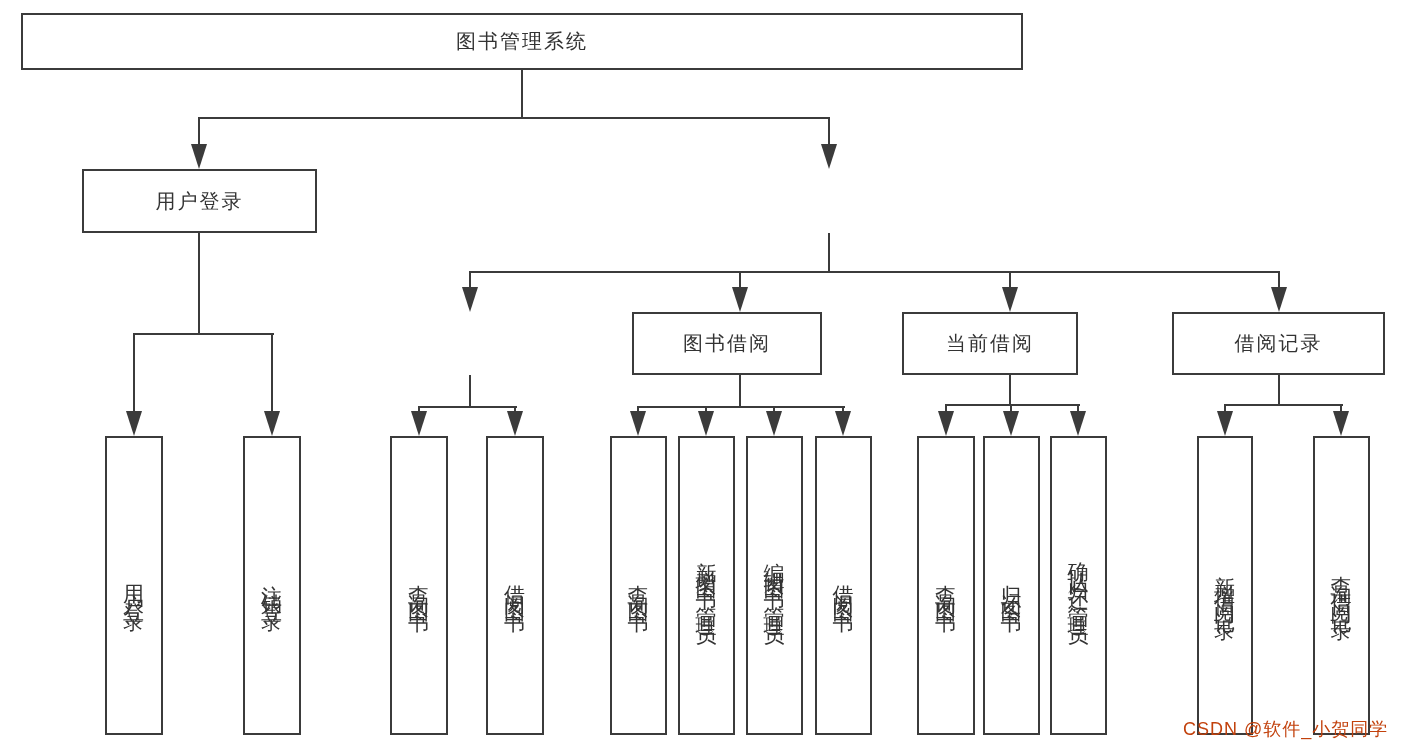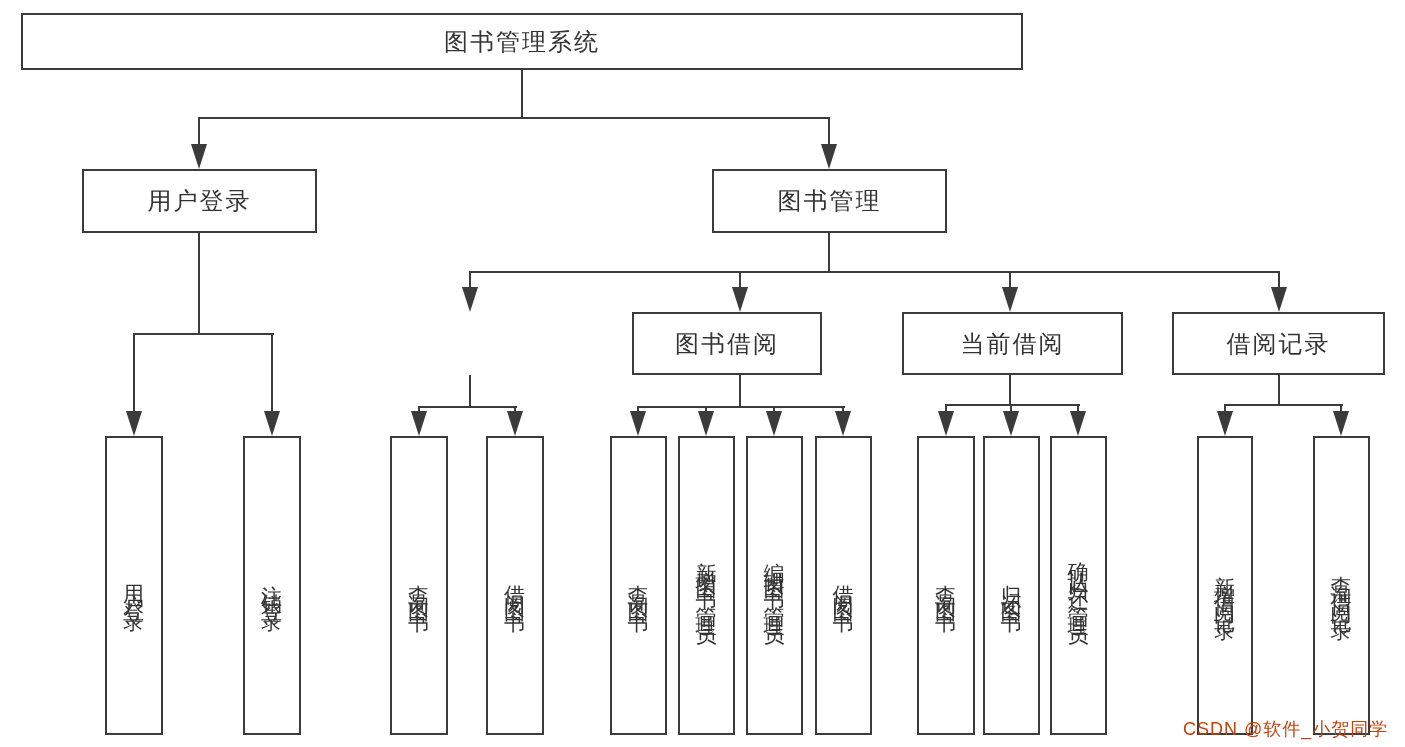--- a/index.html
+++ b/index.html
@@ -11,21 +11,21 @@
     overflow:hidden;
   }
   .box {
     position:absolute;
     box-sizing:border-box;
     background:#ffffff;
     border:2px solid #3b3b3b;
     display:flex; align-items:center; justify-content:center;
     color:#333333;
   }
-  .hbox { font-size:24px; letter-spacing:2px; white-space:nowrap; }
+  .hbox { font-size:20px; letter-spacing:2px; white-space:nowrap; }
   .vbox {
     font-size:21px;
     writing-mode:vertical-rl;
     letter-spacing:9px;
     line-height:1;
   }
   .vline { position:absolute; width:2px; background:#3b3b3b; margin-left:-1px; }
   .hline { position:absolute; height:2px; background:#3b3b3b; margin-top:-1px; }
   .arrow {
     position:absolute; width:0; height:0;
@@ -51,42 +51,41 @@
   <div class="box hbox" style="left:21px; top:13px; width:1002px; height:57px;">图书管理系统</div>
 
   <div class="vline" style="left:522px; top:70px; height:49px;"></div>
   <div class="hline" style="left:198px; top:118px; width:632px;"></div>
   <div class="vline" style="left:199px; top:118px; height:34px;"></div>
   <div class="arrow" style="left:199px; top:144px;"></div>
   <div class="vline" style="left:829px; top:118px; height:34px;"></div>
   <div class="arrow" style="left:829px; top:144px;"></div>
 
   <div class="box hbox" style="left:82px; top:169px; width:235px; height:64px;">用户登录</div>
-  <div class="box hbox" style="left:712px; top:169px; width:235px; height:64px;">图书管理</div>
 
   <div class="vline" style="left:199px; top:233px; height:102px;"></div>
   <div class="hline" style="left:133px; top:334px; width:141px;"></div>
   <div class="vline" style="left:134px; top:334px; height:82px;"></div>
   <div class="arrow" style="left:134px; top:411px;"></div>
   <div class="vline" style="left:272px; top:334px; height:82px;"></div>
   <div class="arrow" style="left:272px; top:411px;"></div>
 
   <div class="vline" style="left:829px; top:233px; height:40px;"></div>
   <div class="hline" style="left:469px; top:272px; width:811px;"></div>
   <div class="vline" style="left:470px; top:272px; height:20px;"></div>
   <div class="arrow" style="left:470px; top:287px;"></div>
   <div class="vline" style="left:740px; top:272px; height:20px;"></div>
   <div class="arrow" style="left:740px; top:287px;"></div>
   <div class="vline" style="left:1010px; top:272px; height:20px;"></div>
   <div class="arrow" style="left:1010px; top:287px;"></div>
   <div class="vline" style="left:1279px; top:272px; height:20px;"></div>
   <div class="arrow" style="left:1279px; top:287px;"></div>
 
   <div class="box hbox" style="left:632px; top:312px; width:190px; height:63px;">图书借阅</div>
-  <div class="box hbox" style="left:902px; top:312px; width:221px; height:63px;">当前借阅</div>
+  <div class="box hbox" style="left:902px; top:312px; width:176px; height:63px;">当前借阅</div>
   <div class="box hbox" style="left:1172px; top:312px; width:213px; height:63px;">借阅记录</div>
 
   <div class="vline" style="left:470px; top:375px; height:33px;"></div>
   <div class="hline" style="left:418px; top:407px; width:99px;"></div>
   <div class="vline" style="left:419px; top:407px; height:10px;"></div>
   <div class="arrow" style="left:419px; top:411px;"></div>
   <div class="vline" style="left:515px; top:407px; height:10px;"></div>
   <div class="arrow" style="left:515px; top:411px;"></div>
 
   <div class="vline" style="left:740px; top:375px; height:33px;"></div>

